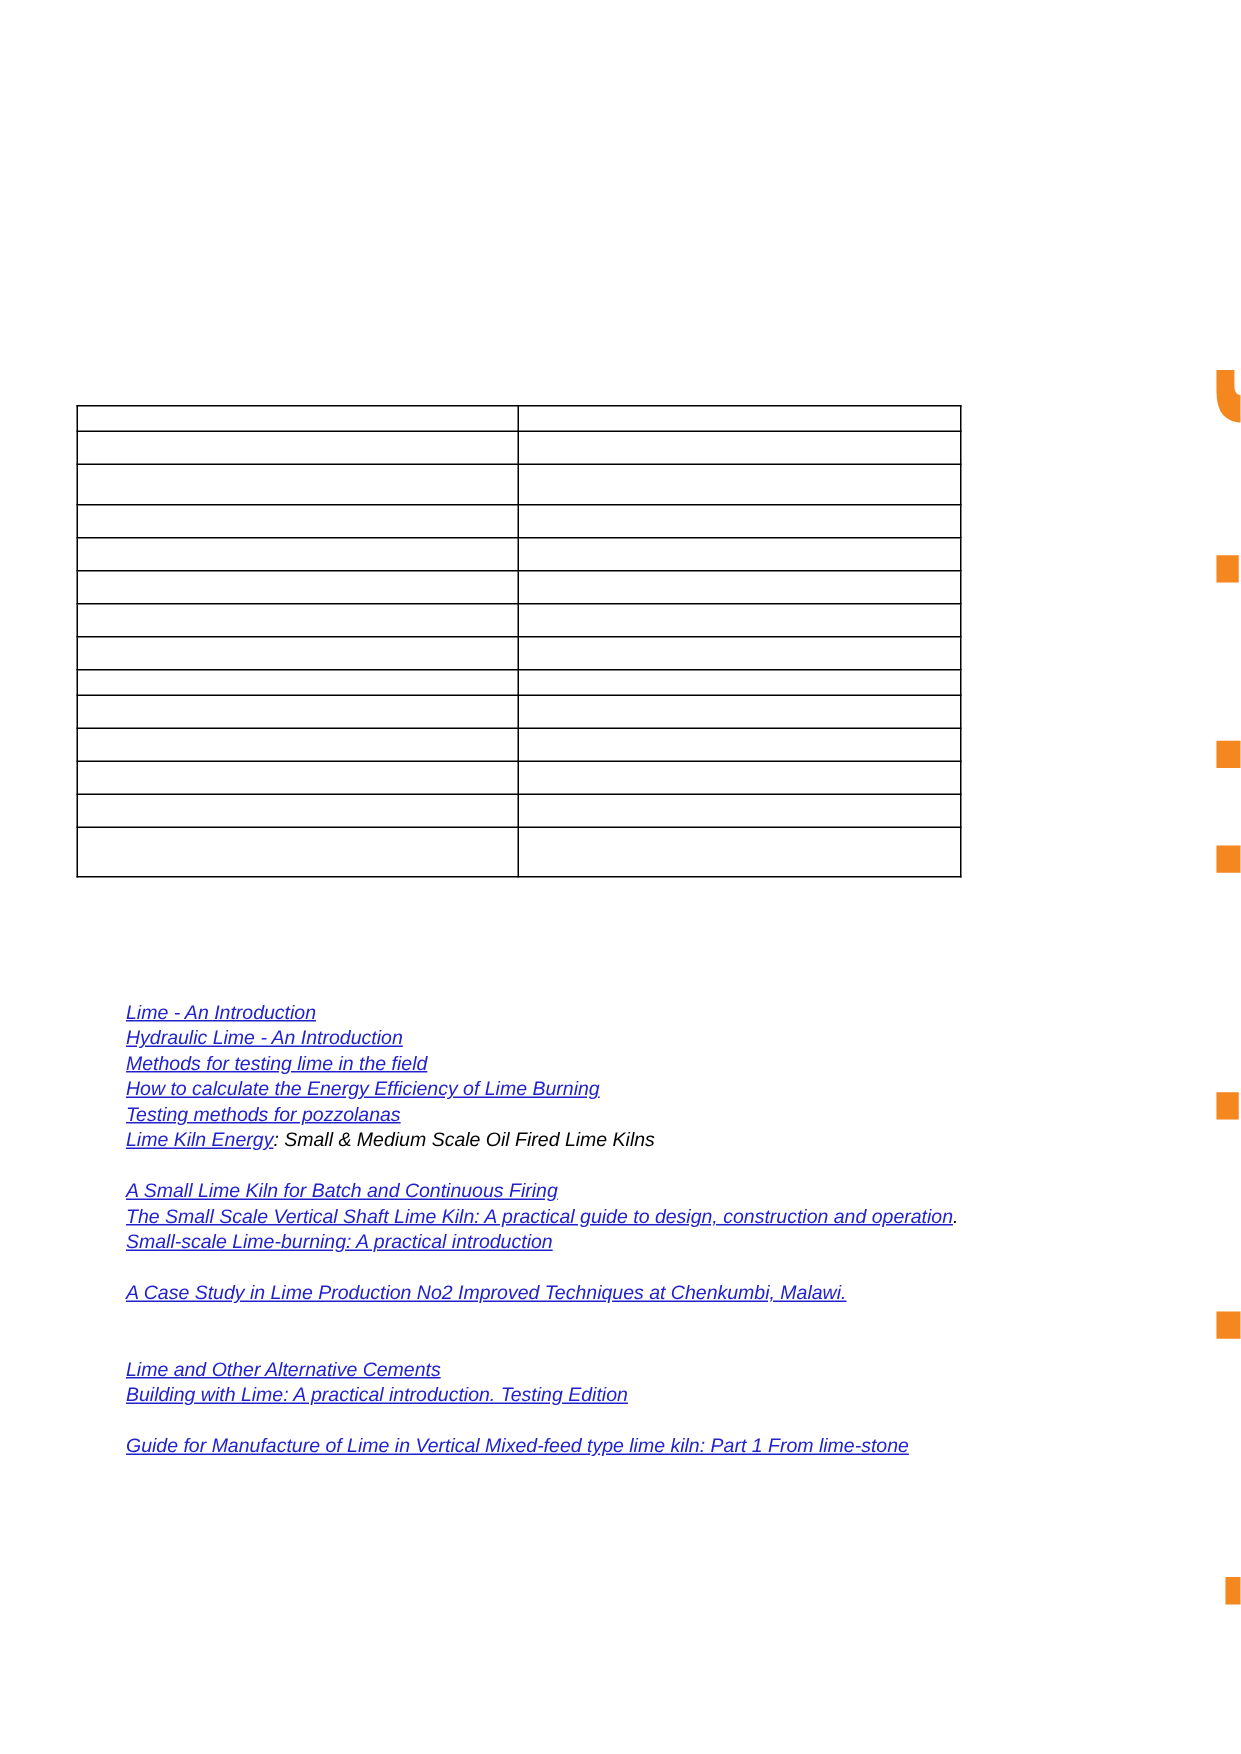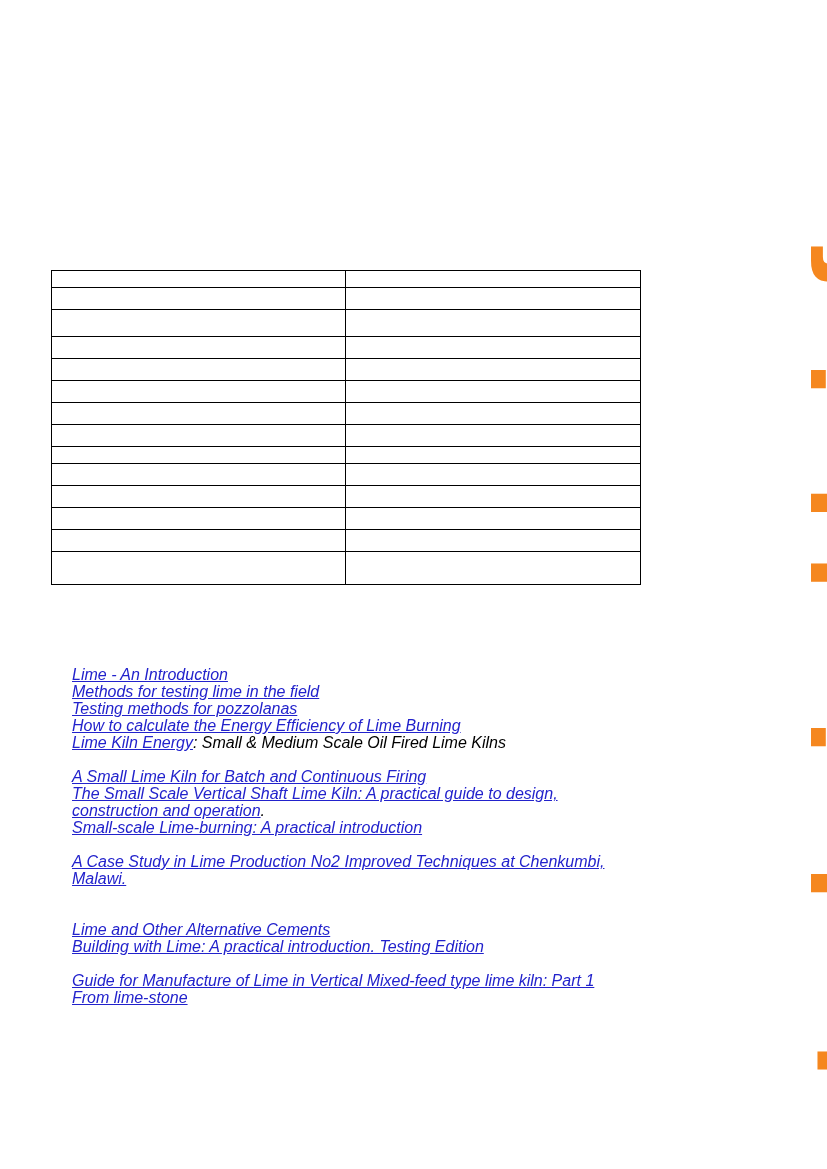--- a/index.html
+++ b/index.html
@@ -64,26 +64,26 @@
     font-size: 11px;
     color: #000000;
     vertical-align: top;
   }
   table.empty-table td.c1 { width: 293px; }
   table.empty-table td.c2 { width: 294px; }
 
   
   .links {
     position: absolute;
-    left: 72px;
+    left: 84px;
     top: 666px;
     width: 560px;
     font-family: "Liberation Sans", sans-serif;
     font-style: italic;
-    font-size: 16px;
+    font-size: 13px;
     line-height: 17px;
     color: #2222cc;
   }
   .links .line {
     white-space: normal;
   }
   .links a,
   .links .link {
     color: #2222cc;
     text-decoration: underline;
@@ -169,29 +169,32 @@
       </tbody>
     </table>
   </div>
 
   <div class="links">
 
     <div class="line">
       <span class="link">Lime - An Introduction</span><span class="plain"></span>
     </div>
     <div class="line">
+      <span class="link">Hydraulic Lime - An Introduction</span><span class="plain"></span>
+    </div>
+    <div class="line">
       <span class="link">Methods for testing lime in the field</span><span class="plain"></span>
     </div>
     <div class="line">
+      <span class="link">How to calculate the Energy Efficiency of Lime Burning</span><span class="plain"></span>
+    </div>
+    <div class="line">
       <span class="link">Testing methods for pozzolanas</span><span class="plain"></span>
     </div>
     <div class="line">
-      <span class="link">How to calculate the Energy Efficiency of Lime Burning</span><span class="plain"></span>
-    </div>
-    <div class="line">
       <span class="link">Lime Kiln Energy</span><span class="plain">: Small &amp; Medium Scale Oil Fired Lime Kilns</span>
     </div>
 
     <div class="gap"></div>
 
     <div class="line">
       <span class="link">A Small Lime Kiln for Batch and Continuous Firing</span><span class="plain"></span>
     </div>
     <div class="line">
       <span class="link">The Small Scale Vertical Shaft Lime Kiln: A practical guide to design, construction and operation</span><span class="plain">.</span>

